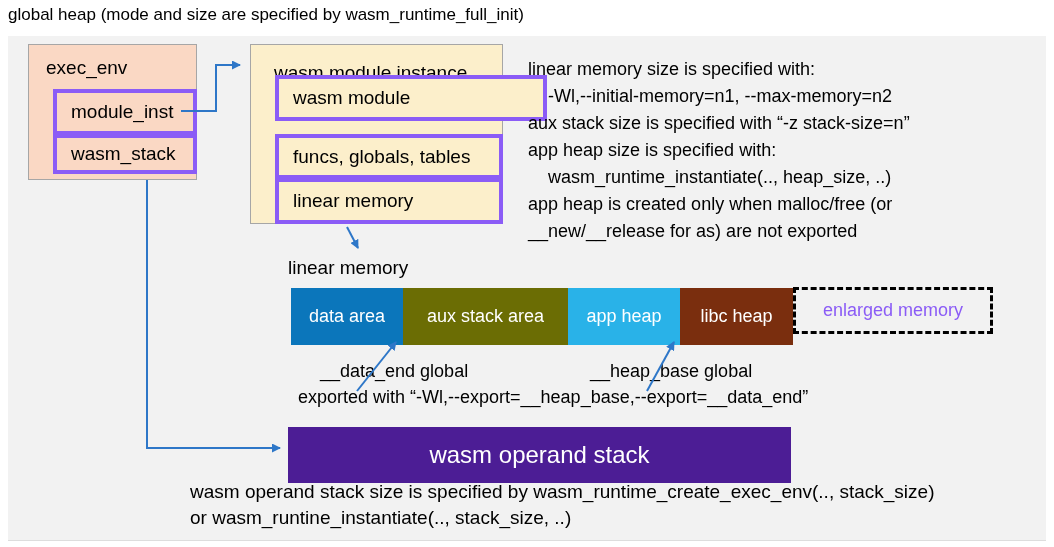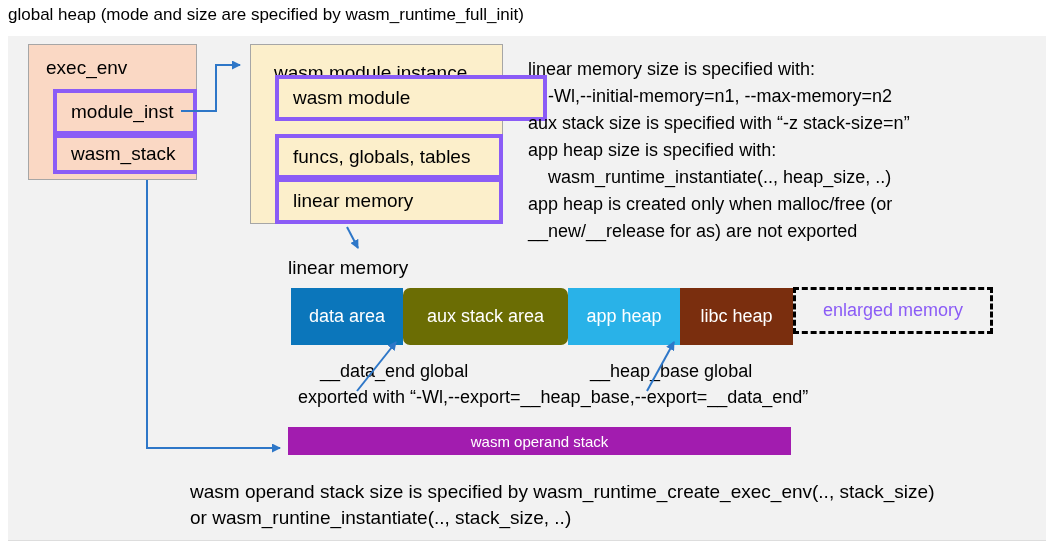--- a/index.html
+++ b/index.html
@@ -54,38 +54,38 @@
 
   
   .lm-label { left: 288px; top: 257px; font-size: 19px; }
   .lm-seg {
     top: 288px; height: 57px;
     color: #fff; font-size: 18px;
     display: flex; align-items: center; justify-content: center;
     white-space: nowrap;
   }
   .seg-data { left: 291px; width: 112px; background: #0B76BB; }
-  .seg-aux  { left: 403px; width: 165px; background: #6B6D04; border-radius: 7px; }
+  .seg-aux  { left: 403px; width: 165px; background: #6B6D04; }
   .seg-app  { left: 568px; width: 112px; background: #29B2E8; }
   .seg-libc { left: 680px; width: 113px; background: #7A2E0E; }
   .seg-enlarged {
     left: 793px; width: 200px; top: 287px; height: 47px;
     background: transparent; border: 3px dashed #000;
     color: #8b5cf6;
   }
 
   .ann { font-size: 18px; white-space: nowrap; }
   .ann-data-end  { left: 320px; top: 361px; }
   .ann-heap-base { left: 590px; top: 361px; }
   .ann-export    { left: 298px; top: 387px; }
 
   
   .operand-bar {
-    left: 288px; top: 427px; width: 503px; height: 28px;
-    background: #a21caf; color: #fff; font-size: 15px;
+    left: 288px; top: 427px; width: 503px; height: 56px;
+    background: #4c1d95; color: #fff; font-size: 24px;
     display: flex; align-items: center; justify-content: center;
   }
   .bottom-note { left: 190px; width: 860px; font-size: 19px; white-space: nowrap; }
   .bottom-note-1 { top: 481px; }
   .bottom-note-2 { top: 507px; }
 
   svg.overlay {
     position: absolute; left: 0; top: 0;
     width: 1054px; height: 547px;
     pointer-events: none;

